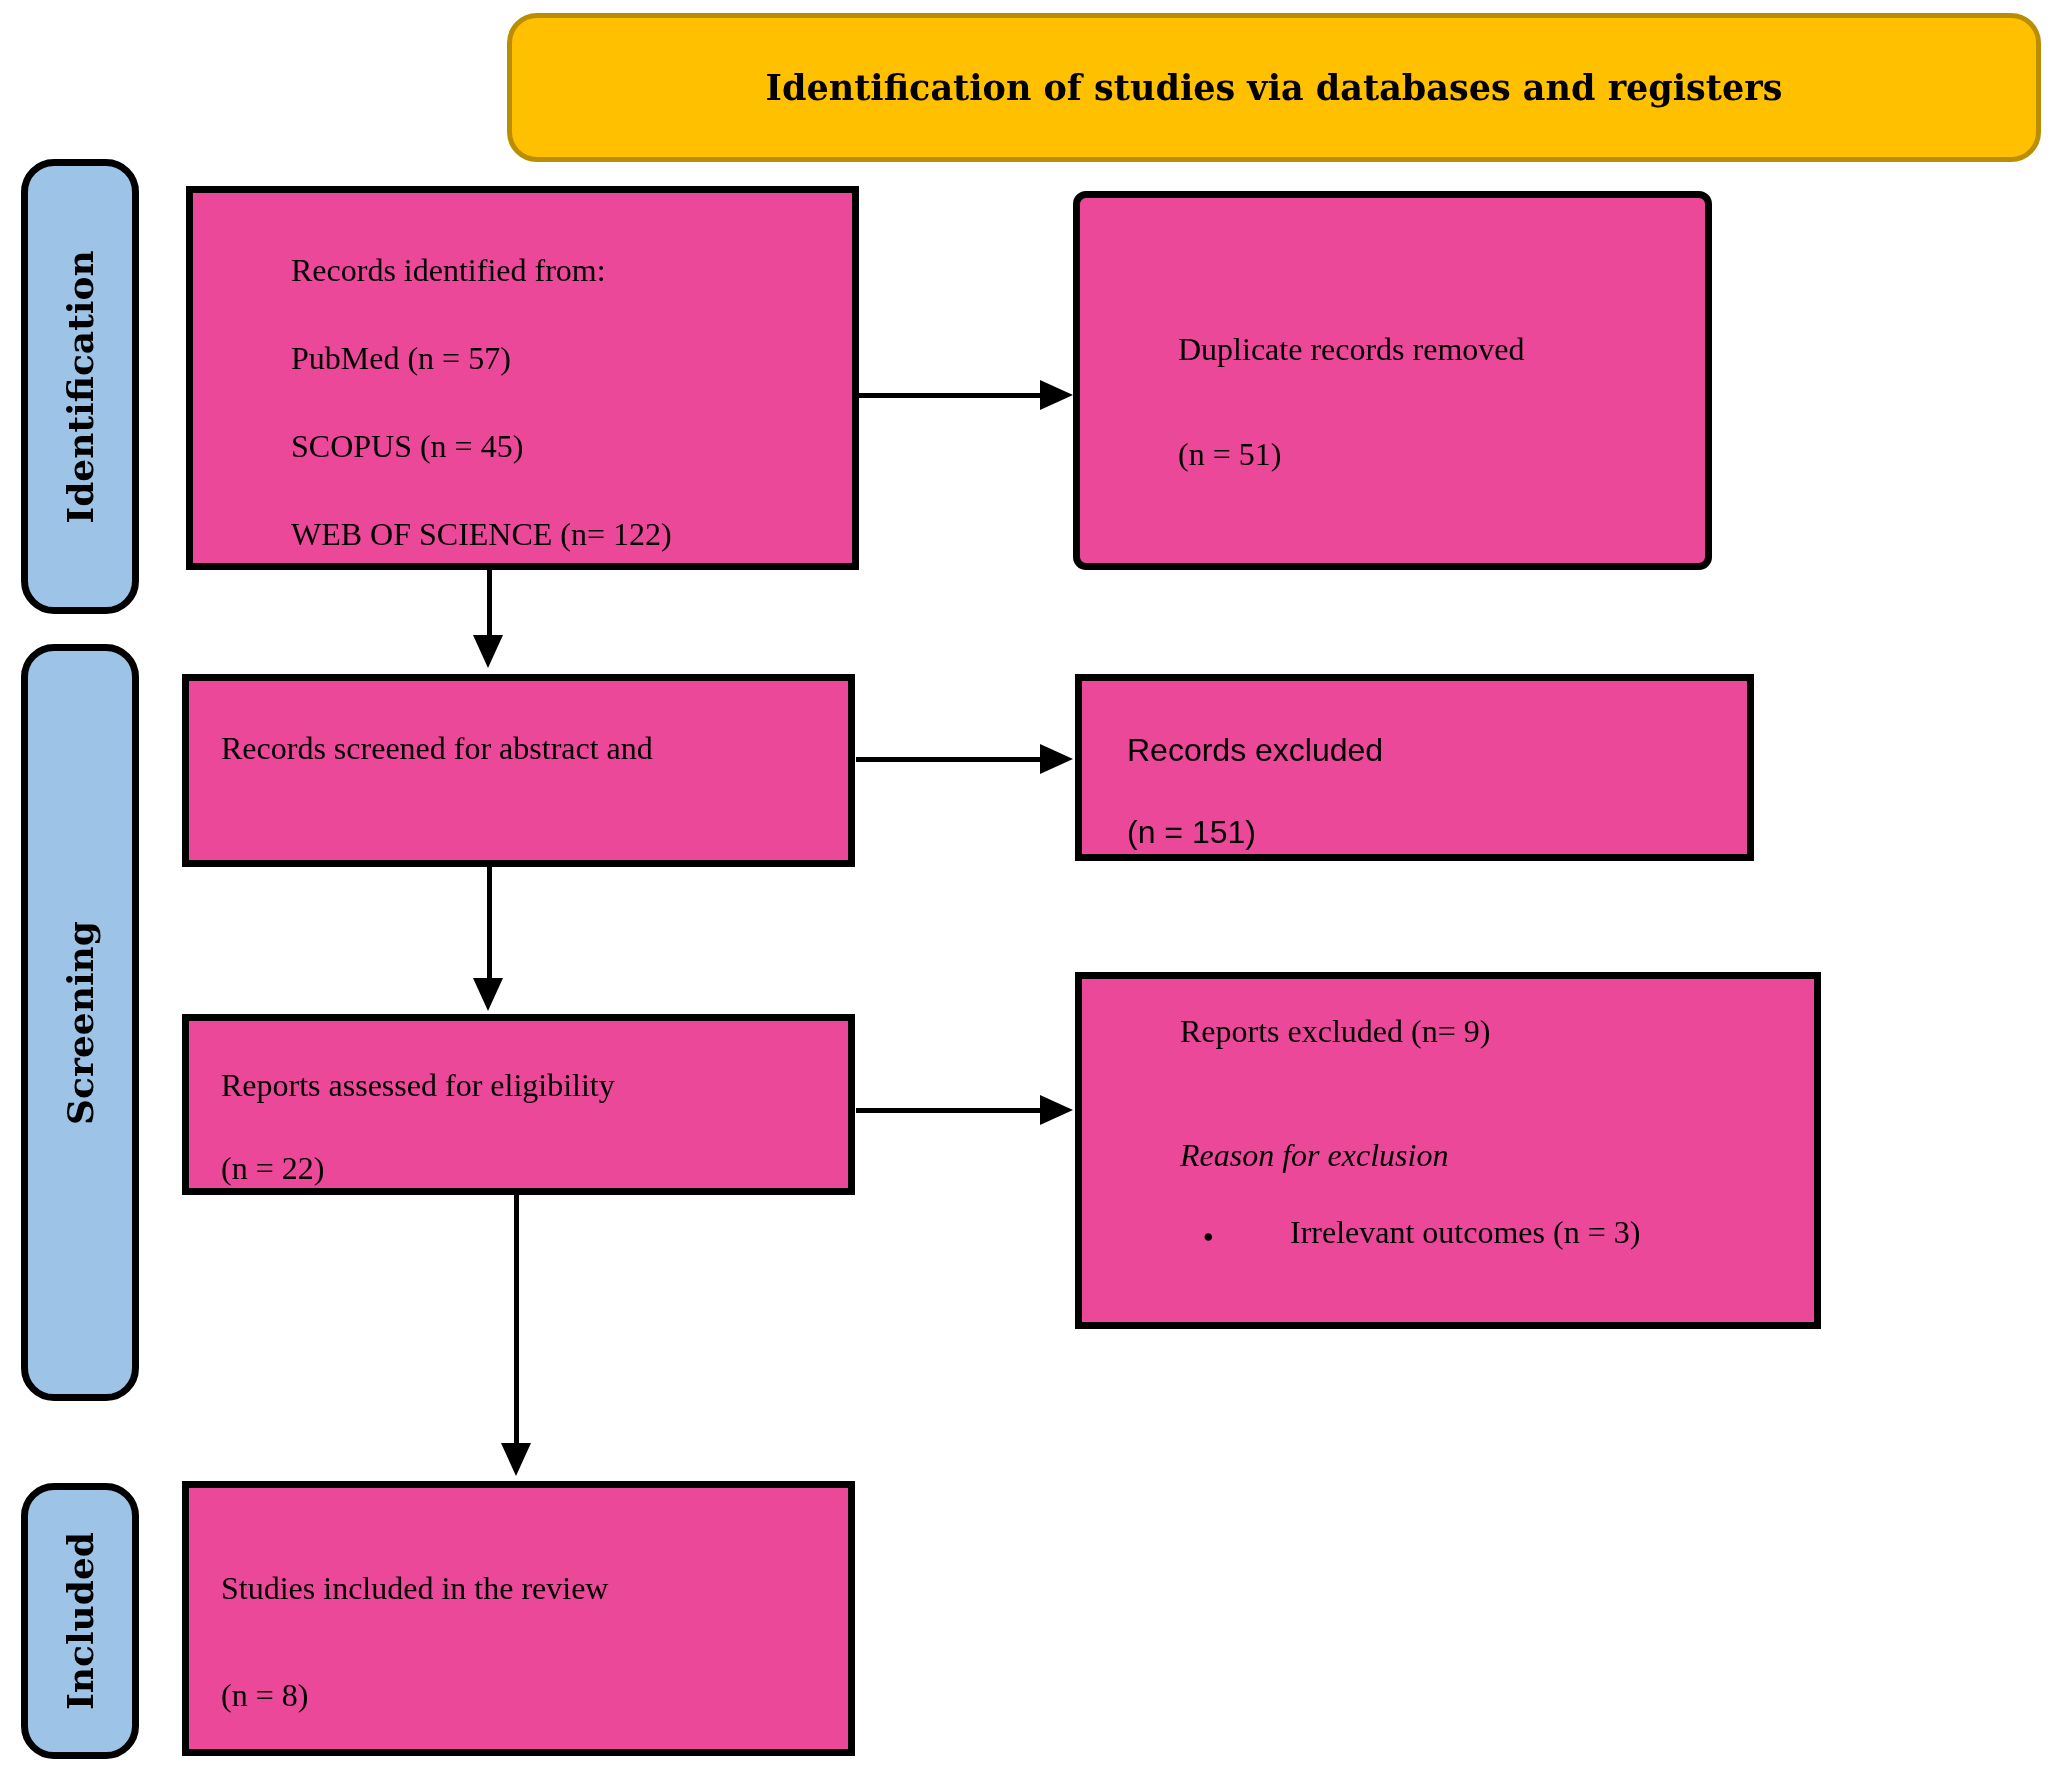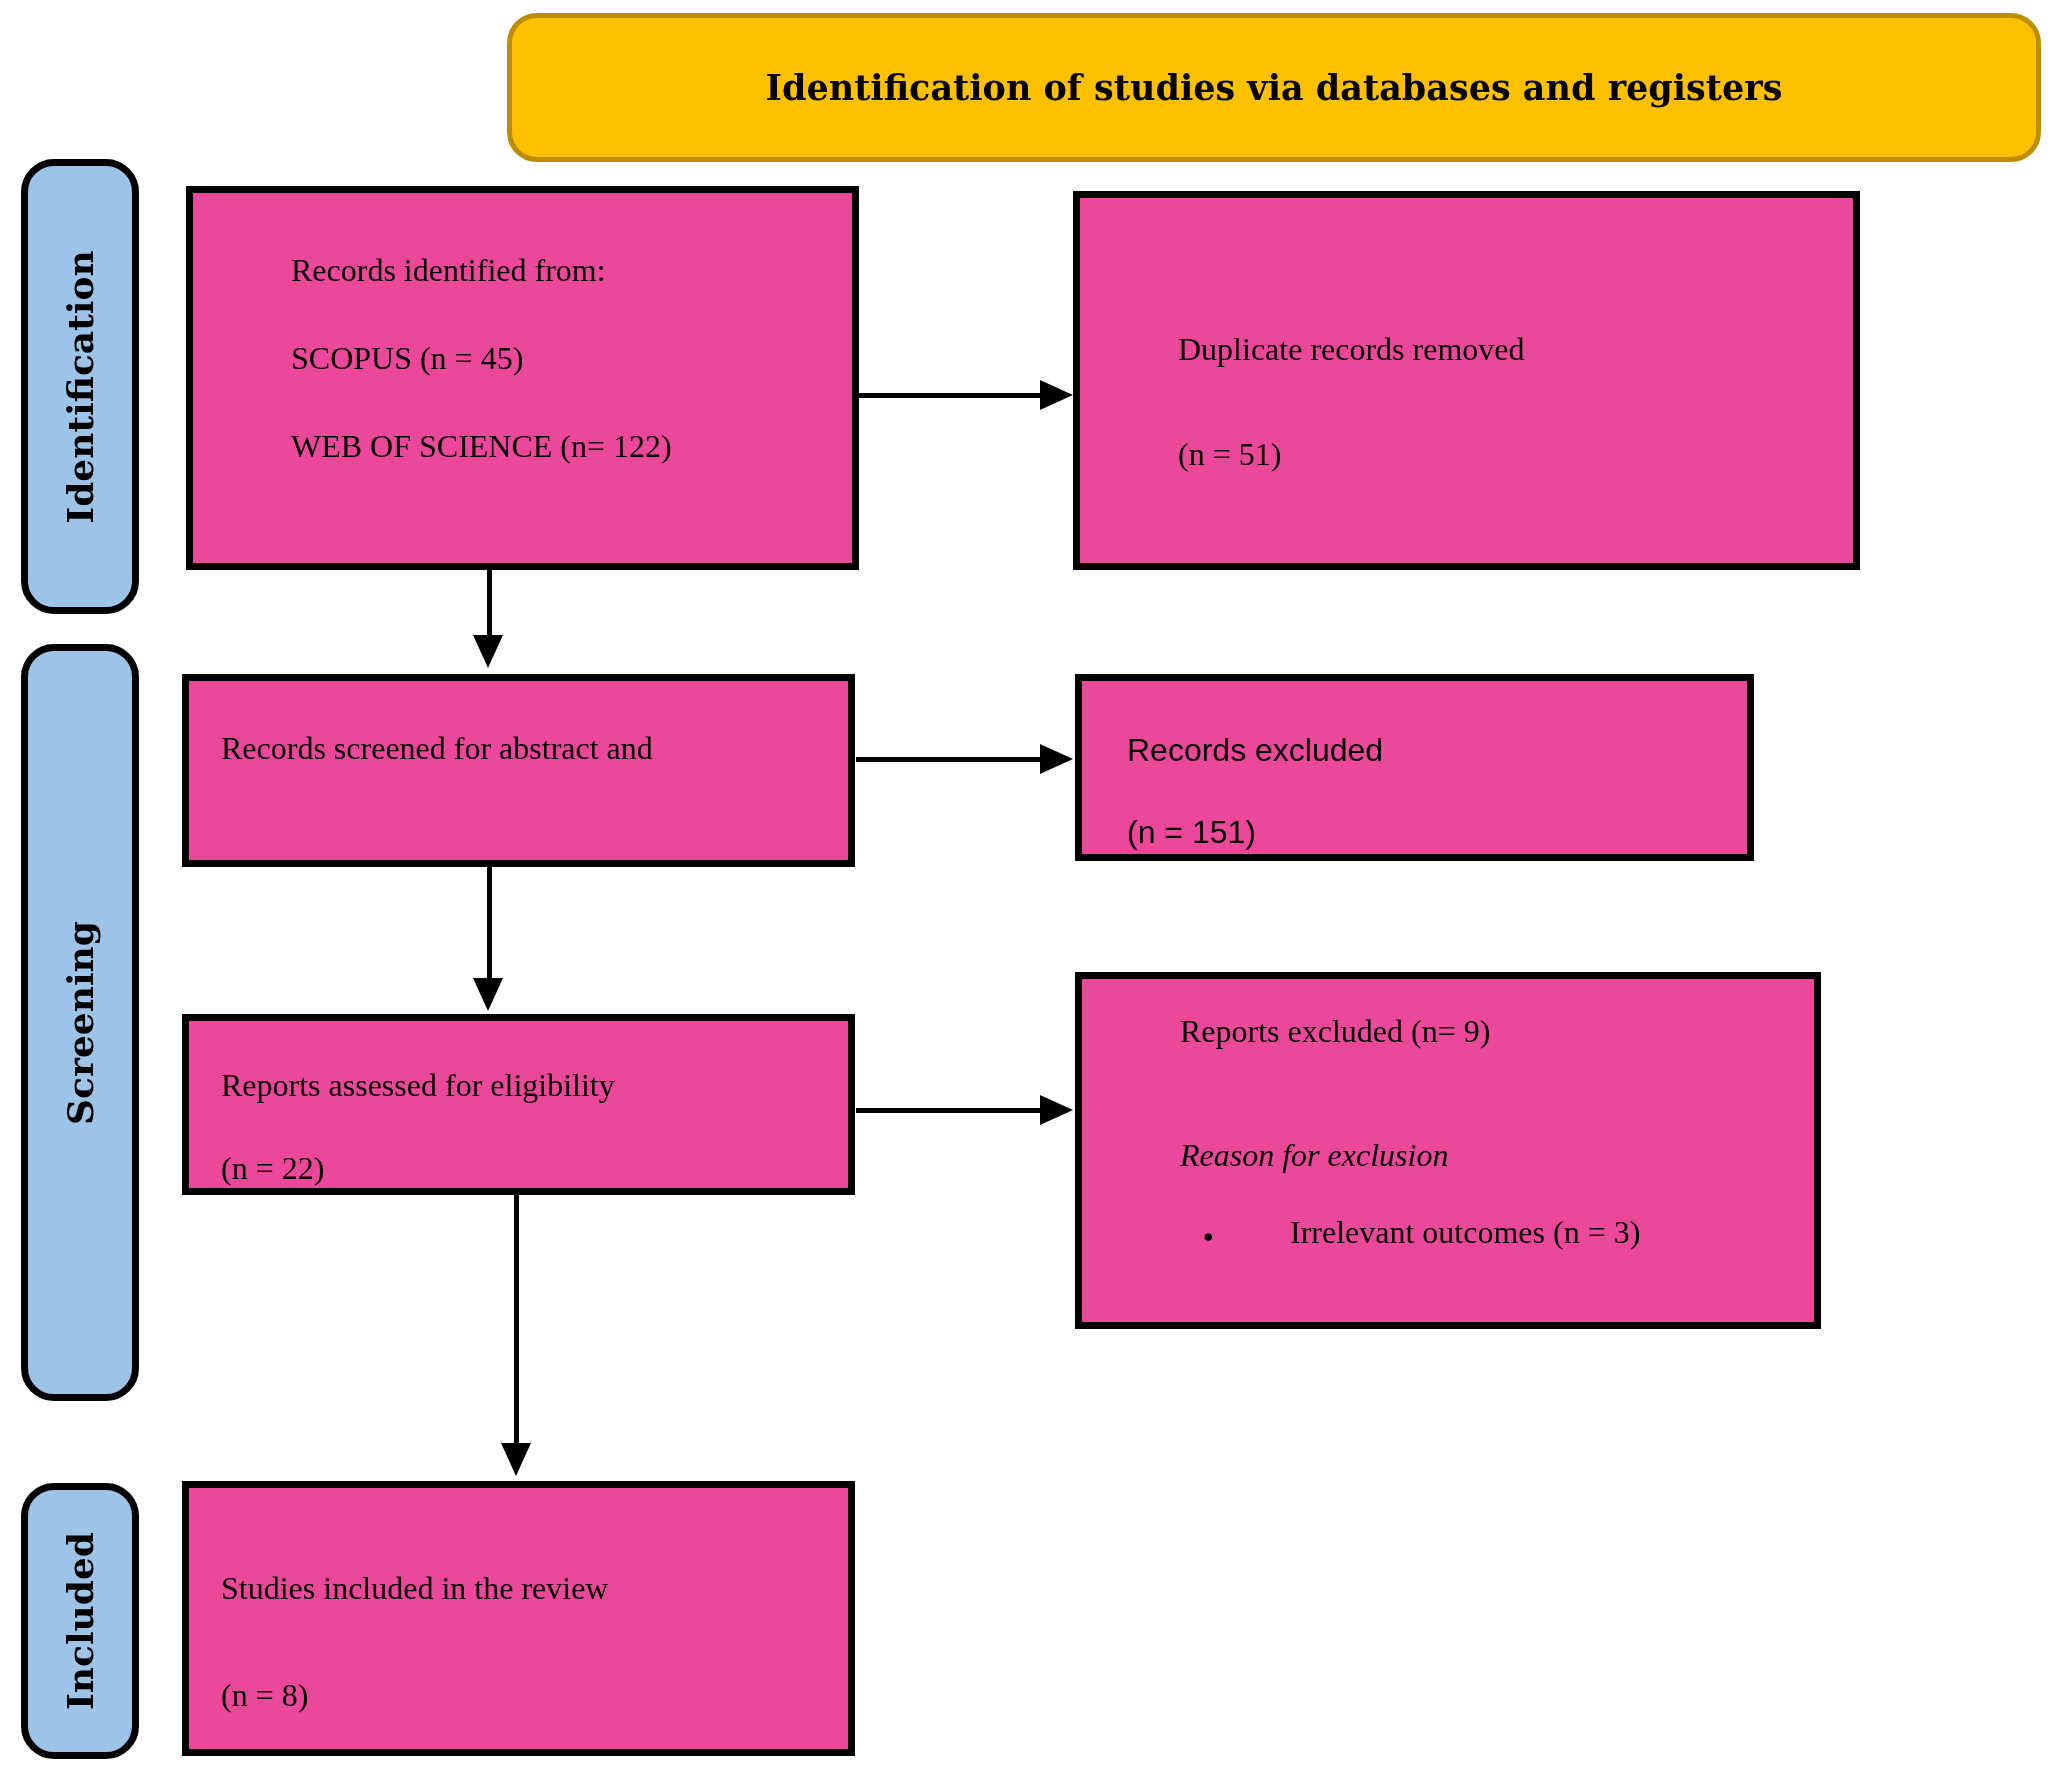--- a/index.html
+++ b/index.html
@@ -44,21 +44,21 @@
   .stage-identification{top:159px;height:455px;}
   .stage-screening{top:644px;height:757px;}
   .stage-included{top:1483px;height:276px;}
 
   
   .fbox{
     background:#ec4899;border:7px solid var(--ink);
     font-size:32px;line-height:87px;
   }
   .box-identified{left:186px;top:186px;width:673px;height:384px;padding:33px 17.3px 0 98px;line-height:88px;}
-  .box-duplicates{left:1073px;top:191px;width:787px;height:379px;padding:99px 17.3px 0 98px;line-height:105px;}
+  .box-duplicates{left:1073px;top:191px;width:639px;height:379px;padding:99px 17.3px 0 98px;line-height:105px;border-radius:13px;}
   .box-screened{left:182px;top:674px;width:673px;height:193px;padding:25.4px 17.3px 0 32px;line-height:84px;}
   .box-excluded-records{
     left:1075px;top:674px;width:679px;height:187px;padding:28px 17.3px 0 45px;line-height:82px;
     font-family:"Liberation Sans", sans-serif;
   }
   .box-assessed{left:182px;top:1014px;width:673px;height:181px;padding:23px 17.3px 0 32px;line-height:83px;}
   .box-reports-excluded{left:1075px;top:972px;width:746px;height:357px;padding:32px 17.3px 0 98px;line-height:40px;}
   .box-included{left:182px;top:1481px;width:673px;height:275px;padding:47px 17.3px 0 32px;line-height:107px;}
 
   .reason-label{font-style:italic;margin-top:84px;}
@@ -94,20 +94,21 @@
 </div>
 <div class="abs stage stage-screening">
   <span class="vtext">Screening</span>
 </div>
 <div class="abs stage stage-included">
   <span class="vtext">Included</span>
 </div>
 
 <div class="abs fbox box-identified">
   <div>Records identified from:</div>
+  <div>PubMed (n = 57)</div>
   <div>SCOPUS (n = 45)</div>
   <div>WEB OF SCIENCE (n= 122)</div>
 </div>
 
 <div class="abs fbox box-duplicates">
   <div>Duplicate records removed</div>
   <div>(n = 51)</div>
 </div>
 
 <div class="abs fbox box-screened">

